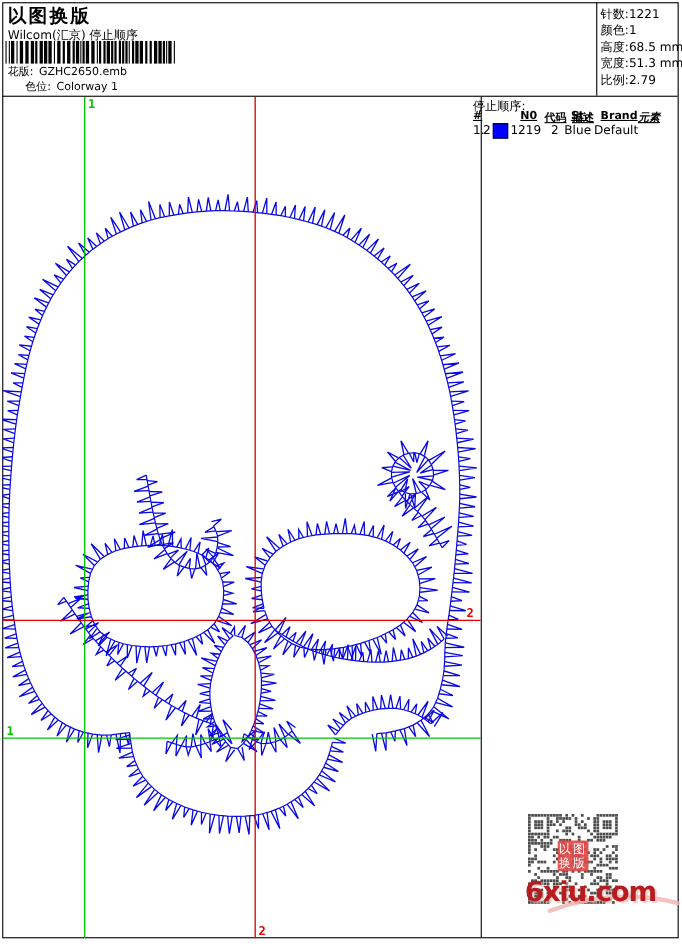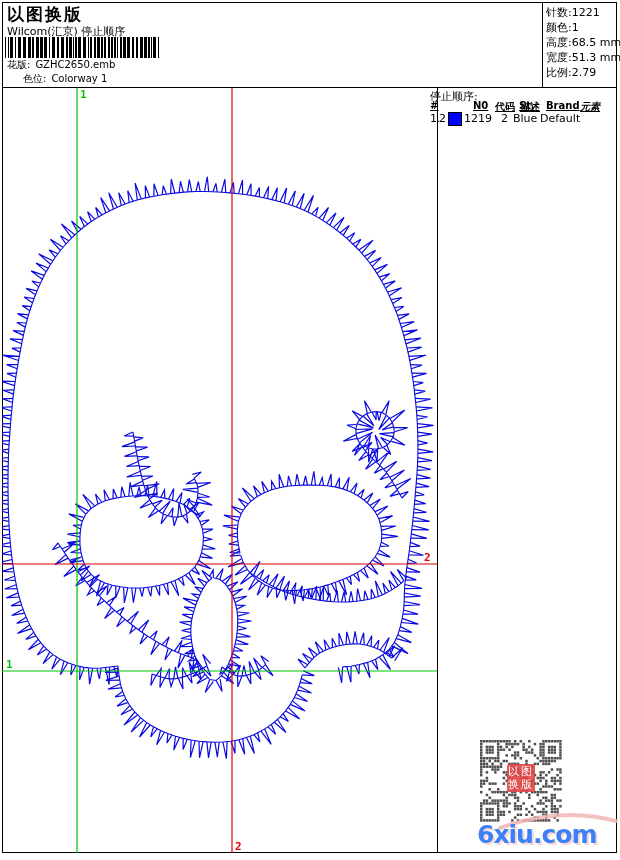--- a/index.html
+++ b/index.html
@@ -27,22 +27,22 @@
   .r0{left:2px;} .r1{left:11px;} .r-swatch{left:20px;top:24px;width:12px;height:12px;position:absolute;border:1px solid #000;}
   .r2{left:36px;} .r3{left:73px;} .r4{left:85px;} .r5{left:112px;}
 
   .design{position:absolute;left:2px;top:88px;width:435px;height:765px;}
 
   .qr{position:absolute;left:480px;top:740px;width:82px;height:82px;}
   .stamp{position:absolute;left:507px;top:764px;width:28px;height:28px;background:#e04848;
          color:#fff;font-size:11px;line-height:13px;text-align:center;letter-spacing:2px;
          padding-top:1px;box-sizing:border-box;word-break:break-all;border-radius:2px;opacity:.92;}
   .swoosh{position:absolute;left:488px;top:804px;}
-  .site{position:absolute;left:477px;top:820px;font-size:25px;font-weight:bold;letter-spacing:-1px;
-        color:#3b82f6;text-shadow:2px 2px 0 rgba(243,180,180,.55);}
+  .site{position:absolute;left:477px;top:796px;font-size:25px;font-weight:bold;letter-spacing:-1px;
+        color:#b91c1c;text-shadow:2px 2px 0 rgba(243,180,180,.55);}
 </style>
 </head>
 <body>
 
 <div class="page">
   <div class="frame"></div>
   <div class="hdr-divider"></div>
   <div class="stats-divider"></div>
   <div class="panel-divider"></div>
 

